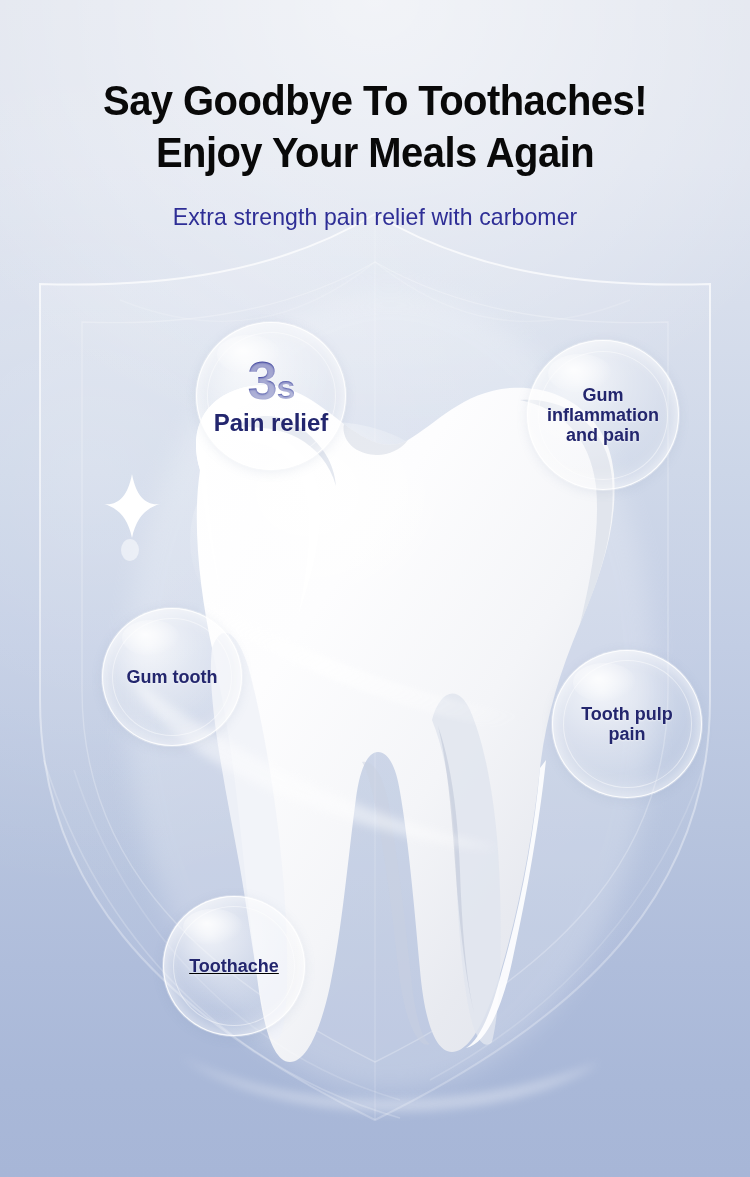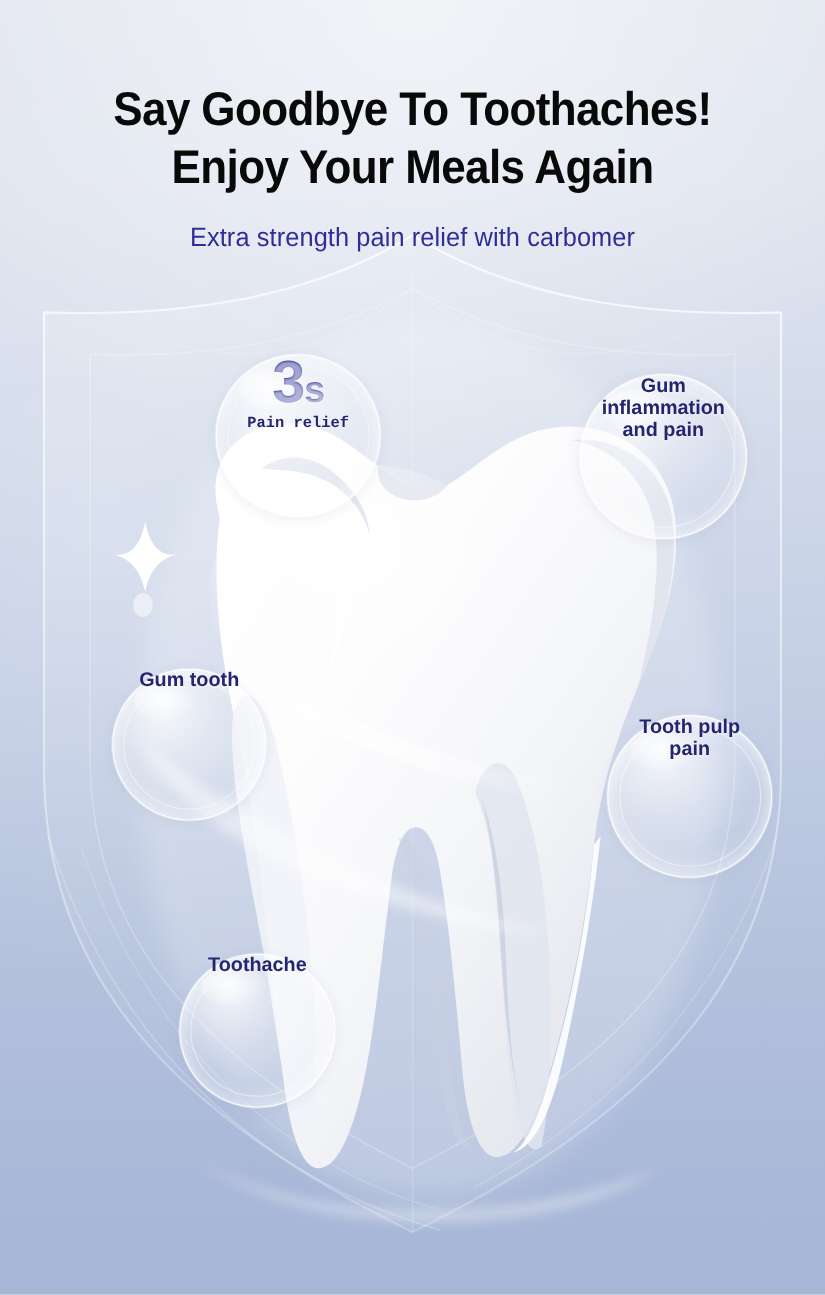--- a/index.html
+++ b/index.html
@@ -68,20 +68,21 @@
     transform:scaleX(.96);
     transform-origin:center;
   }
 
   
   .bubble {
     position:absolute;
     border-radius:50%;
     z-index:30;
     display:flex;
+    align-items:center;
     justify-content:center;
     text-align:center;
     background:
       radial-gradient(circle at 33% 27%, rgba(255,255,255,.72) 0%, rgba(255,255,255,.30) 34%, rgba(255,255,255,.10) 58%, rgba(255,255,255,.03) 74%, rgba(255,255,255,.14) 100%);
     box-shadow:
       inset 0 0 0 1.1px rgba(255,255,255,.85),
       inset 0 6px 16px rgba(255,255,255,.55),
       inset 0 -9px 18px rgba(255,255,255,.40),
       0 0 0 1px rgba(255,255,255,.30),
       0 2px 12px rgba(120,140,180,.14);
@@ -119,26 +120,26 @@
     font-size:54px;
     font-weight:bold;
     line-height:.96;
     background:linear-gradient(160deg,#262b8e 0%,#2f3596 38%,#5a62ae 72%,#8e95c6 100%);
     -webkit-background-clip:text;
     background-clip:text;
     color:transparent;
     letter-spacing:-1px;
   }
   #b-pain-relief .pr-num .unit { font-size:34px; }
-  #b-pain-relief .pr-sub { display:block; font-size:14px; margin-top:4px;font-family:Liberation Mono, monospace; }
+  #b-pain-relief .pr-sub { display:block; font-size:24px; margin-top:4px; }
 
   #b-gum-inflammation { left:527px; top:340px; width:152px; height:150px; font-size:18px; }
   #b-gum-pain         { left:102px; top:608px; width:140px; height:138px; font-size:18px; }
   #b-tooth-pulp       { left:552px; top:650px; width:150px; height:148px; font-size:18px; }
-  #b-toothache        { left:163px; top:867px; width:142px; height:140px; font-size:18px; }
+  #b-toothache        { left:163px; top:896px; width:142px; height:140px; font-size:18px;text-decoration:underline; }
   #b-wisdom           { left:435px; top:950px; width:145px; height:143px; font-size:18px; }
 
   #b-gum-inflammation .label,
   #b-gum-pain .label,
   #b-tooth-pulp .label,
   #b-toothache .label,
   #b-wisdom .label { font-size:18px; }
 </style>
 </head>
 <body>

